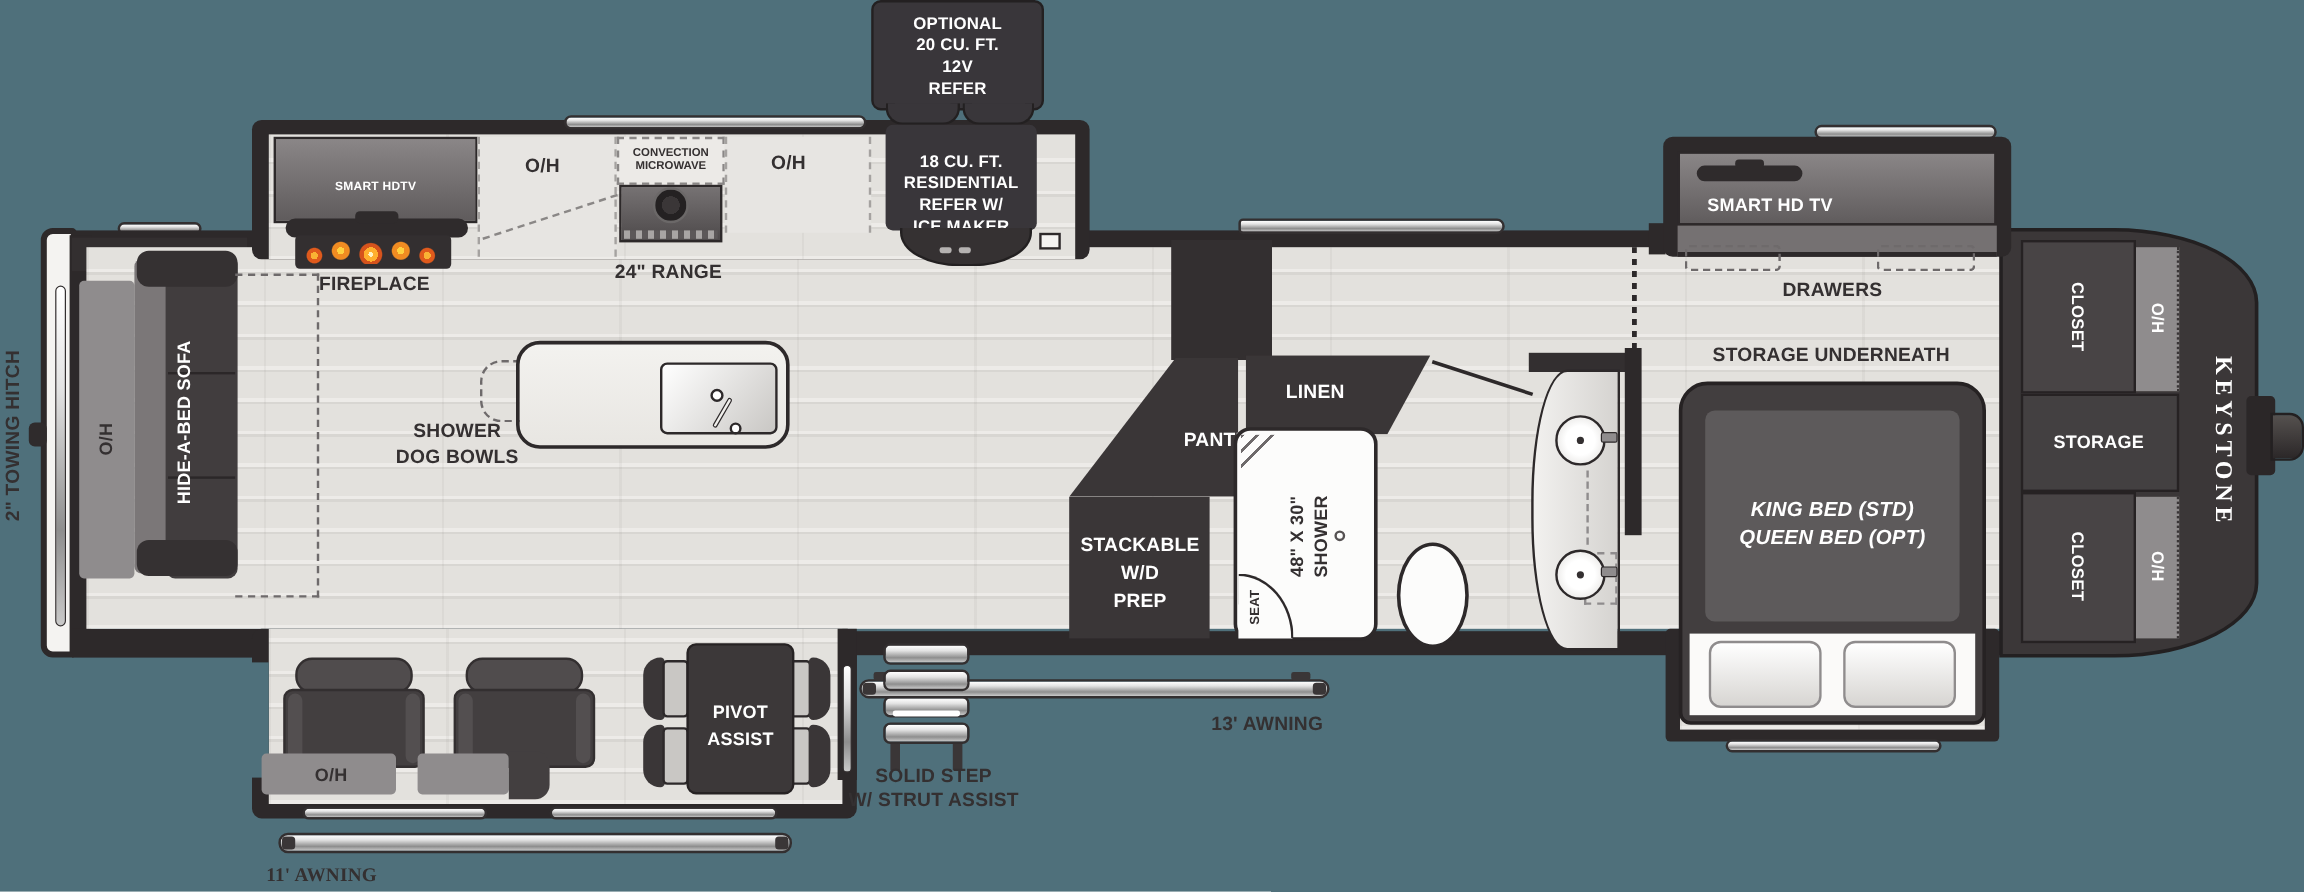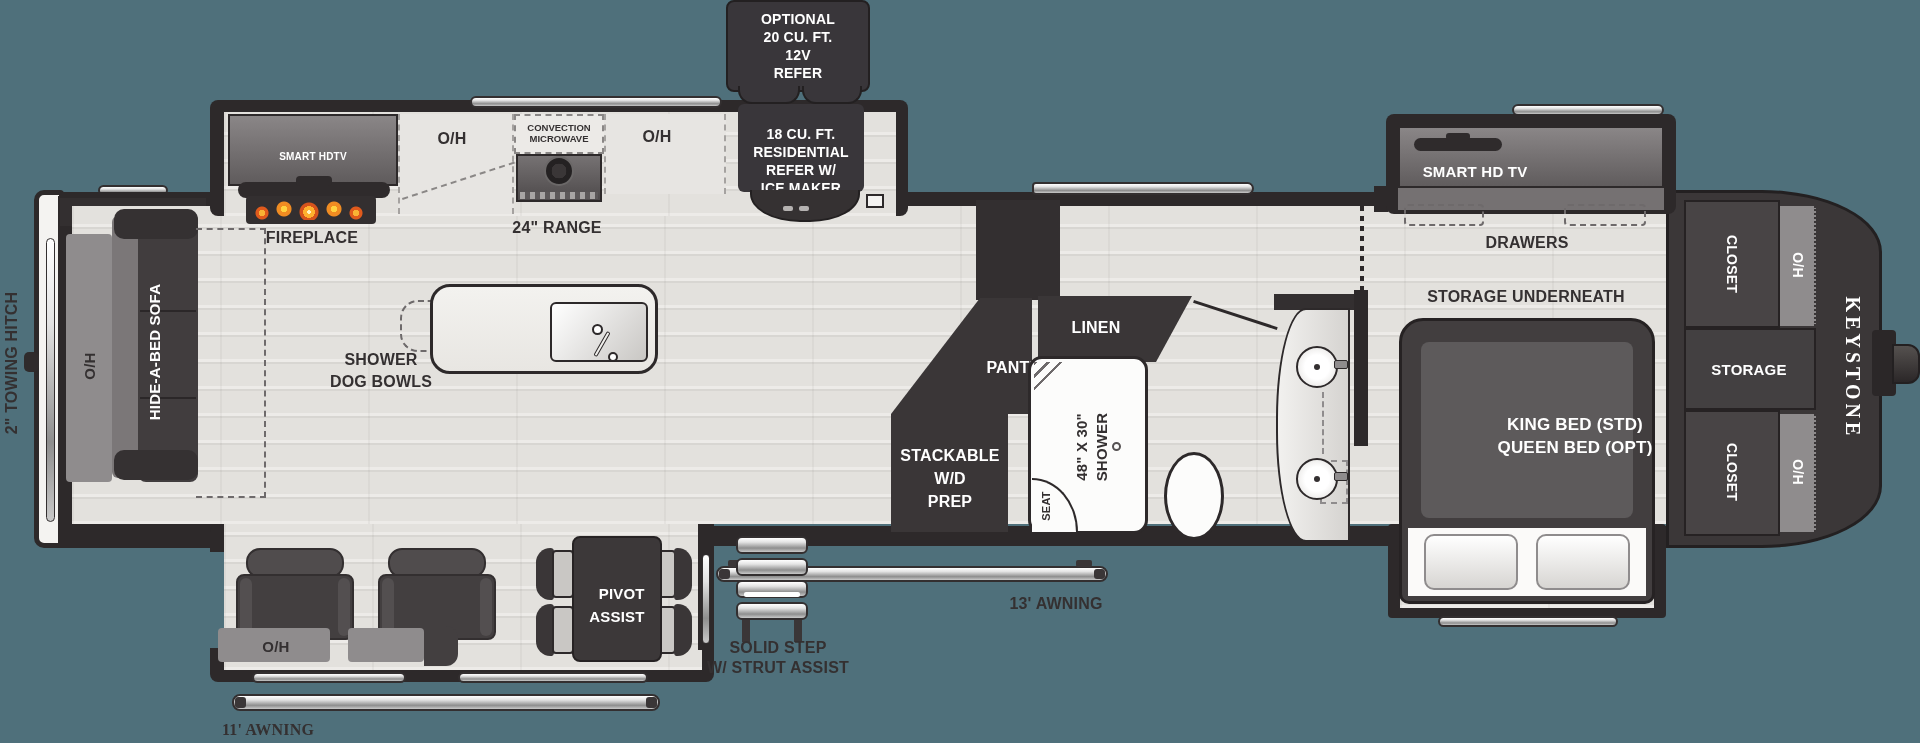--- a/index.html
+++ b/index.html
@@ -181,21 +181,21 @@
   <div class="abs" style="left:1398px;top:188px;width:266px;height:26px;background:#757172;border-bottom:4px solid #2d292a;"></div>
   <div class="dash" style="left:1404px;top:204px;width:80px;height:22px;border-radius:4px;"></div>
   <div class="dash" style="left:1564px;top:204px;width:82px;height:22px;border-radius:4px;"></div>
   <div class="lbl" style="left:1527px;top:243px;">DRAWERS</div>
   <div class="lbl" style="left:1526px;top:297px;">STORAGE UNDERNEATH</div>
 
   <div class="frame" style="left:1388px;top:524px;width:278px;height:94px;border-radius:4px;"></div>
   <div class="floor" style="left:1400px;top:524px;width:254px;height:84px;"></div>
   <div class="abs" style="left:1399px;top:318px;width:256px;height:286px;background:#423e3f;border:3px solid #262223;border-radius:24px 24px 10px 10px;"></div>
   <div class="abs" style="left:1421px;top:342px;width:212px;height:176px;background:#5d5a5b;border-radius:8px;"></div>
-  <div class="lbl w" style="left:1575px;top:436px;font-size:17px;line-height:23px;">
+  <div class="lbl w" style="left:1527px;top:436px;font-size:17px;line-height:23px;font-style:italic;">
     <div>KING BED (STD)</div>
     <div>QUEEN BED (OPT)</div>
   </div>
   <div class="abs" style="left:1408px;top:528px;width:238px;height:68px;background:#fbfaf9;"></div>
   <div class="abs" style="left:1424px;top:534px;width:94px;height:56px;background:linear-gradient(180deg,#ffffff,#d7d5d2);border:2px solid #8f8c8d;border-radius:10px;"></div>
   <div class="abs" style="left:1536px;top:534px;width:94px;height:56px;background:linear-gradient(180deg,#ffffff,#d7d5d2);border:2px solid #8f8c8d;border-radius:10px;"></div>
   <div class="bar" style="left:1438px;top:616px;width:180px;height:11px;"></div>
 
   <div class="frame" style="left:210px;top:524px;width:504px;height:158px;"></div>
   <div class="floor" style="left:224px;top:524px;width:478px;height:146px;"></div>
@@ -214,21 +214,21 @@
   <div class="abs" style="left:424px;top:626px;width:34px;height:40px;background:#433f40;border-radius:0 12px 12px 0;"></div>
   <div class="abs" style="left:536px;top:548px;width:18px;height:52px;background:#3a3637;border-radius:16px 4px 4px 16px;"></div>
   <div class="abs" style="left:552px;top:550px;width:22px;height:48px;background:#c9c7c4;border:2px solid #2d292a;border-radius:4px;"></div>
   <div class="abs" style="left:536px;top:604px;width:18px;height:52px;background:#3a3637;border-radius:16px 4px 4px 16px;"></div>
   <div class="abs" style="left:552px;top:606px;width:22px;height:48px;background:#c9c7c4;border:2px solid #2d292a;border-radius:4px;"></div>
   <div class="abs" style="left:656px;top:550px;width:20px;height:48px;background:#c9c7c4;border:2px solid #2d292a;border-radius:4px;"></div>
   <div class="abs" style="left:674px;top:548px;width:18px;height:52px;background:#3a3637;border-radius:4px 16px 16px 4px;"></div>
   <div class="abs" style="left:656px;top:606px;width:20px;height:48px;background:#c9c7c4;border:2px solid #2d292a;border-radius:4px;"></div>
   <div class="abs" style="left:674px;top:604px;width:18px;height:52px;background:#3a3637;border-radius:4px 16px 16px 4px;"></div>
   <div class="abs" style="left:572px;top:536px;width:90px;height:126px;background:#3c3839;border:2px solid #262223;border-radius:8px;"></div>
-  <div class="lbl w" style="left:617px;top:605px;font-size:15px;line-height:23px;text-align:right;">
+  <div class="lbl w" style="left:617px;top:605px;font-size:15px;line-height:23px;">
     <div>PIVOT</div>
     <div>ASSIST</div>
   </div>
   <div class="bar" style="left:252px;top:672px;width:154px;height:11px;"></div>
   <div class="bar" style="left:458px;top:672px;width:190px;height:11px;"></div>
   <div class="bar" style="left:232px;top:694px;width:428px;height:17px;">
     <div class="barcap" style="left:1px;"></div>
     <div class="barcap" style="right:1px;"></div>
   </div>
   <div class="lbl" style="left:268px;top:730px;font-family:Liberation Serif, serif;">11' AWNING</div>

